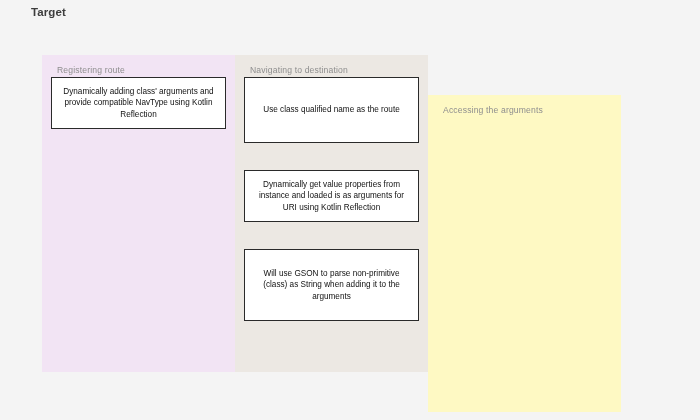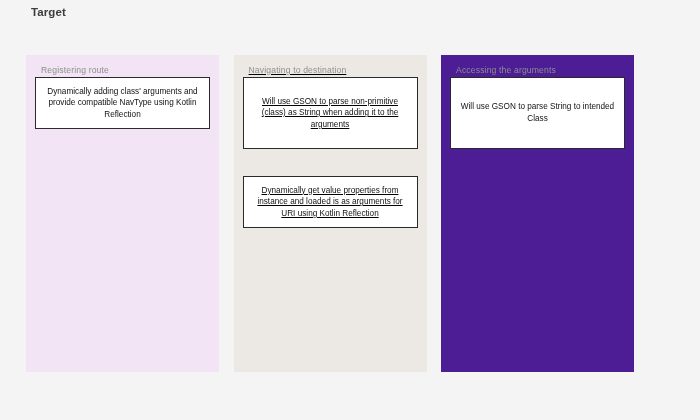--- a/index.html
+++ b/index.html
@@ -24,26 +24,25 @@
     position: absolute;
     left: 31px;
     top: 6px;
     font-size: 11.5px;
     font-weight: bold;
     color: #3d3d3d;
     letter-spacing: 0.1px;
   }
   .board {
     position: absolute;
-    left: 26px;
+    left: 42px;
     top: 55px;
     width: 608px;
     height: 317px;
     display: flex;
-    justify-content: space-between;
   }
   .lane {
     width: 193px;
     height: 317px;
     box-sizing: border-box;
     padding: 0 9px;
     position: relative;
   }
   .lane-header {
     font-size: 8.6px;
@@ -71,48 +70,48 @@
     line-height: 1.42;
     color: #111111;
     padding: 4px 8px;
     margin-bottom: 27px;
   }
   .card:last-child { margin-bottom: 0; }
   .card-h1 { height: 66px; }
   .card-h2 { height: 52px; }
   .card-h3 { height: 72px; }
   .lane-1 { background: #f2e4f4; }
-  .lane-2 { background: #ece8e3; text-decoration: underline; }
-  .lane-3 { background: #4c1d95; }
+  .lane-2 { background: #ece8e3; }
+  .lane-3 { background: #fef9c3; margin-top: 40px; }
 </style>
 </head>
 <body>
 
 <div class="page">
 
   <div class="page-title">Target</div>
 
   <div class="board">
 
     <div class="lane lane-1">
       <div class="lane-header">Registering route</div>
       <div class="cards">
         <div class="card card-h2">Dynamically adding class' arguments and provide compatible NavType using Kotlin Reflection</div>
       </div>
     </div>
 
     <div class="lane lane-2">
       <div class="lane-header">Navigating to destination</div>
       <div class="cards">
+        <div class="card card-h1">Use class qualified name as the route</div>
+        <div class="card card-h2">Dynamically get value properties from instance and loaded is as arguments for URI using Kotlin Reflection</div>
         <div class="card card-h3">Will use GSON to parse non-primitive (class) as String when adding it to the arguments</div>
-        <div class="card card-h2">Dynamically get value properties from instance and loaded is as arguments for URI using Kotlin Reflection</div>
       </div>
     </div>
 
     <div class="lane lane-3">
       <div class="lane-header">Accessing the arguments</div>
       <div class="cards">
-        <div class="card card-h3">Will use GSON to parse String to intended Class</div>
       </div>
     </div>
 
   </div>
 </div>
 
 </body></html>

